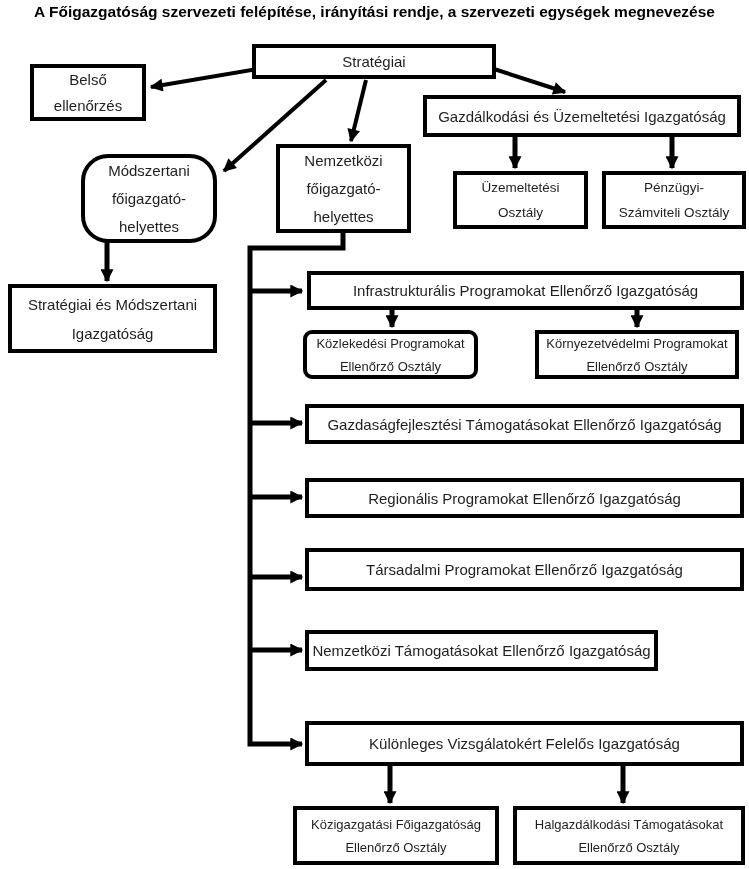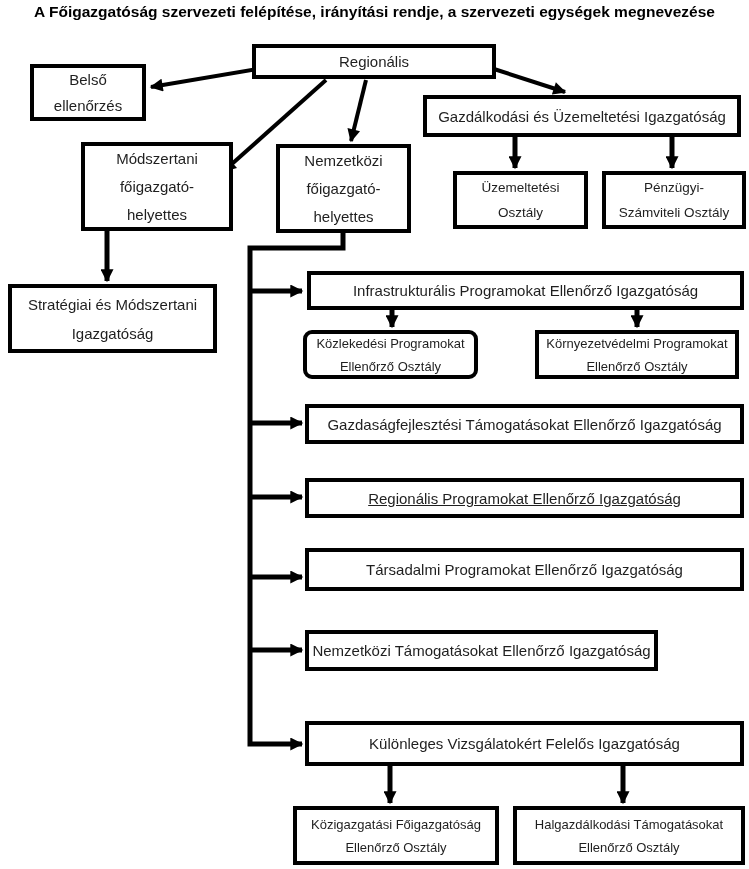--- a/index.html
+++ b/index.html
@@ -72,28 +72,28 @@
     <line x1="248" y1="577" x2="302" y2="577" stroke="#000" stroke-width="5" marker-end="url(#ah)"></line>
     <line x1="248" y1="650" x2="302" y2="650" stroke="#000" stroke-width="5" marker-end="url(#ah)"></line>
 
     <line x1="392" y1="310" x2="392" y2="327" stroke="#000" stroke-width="5" marker-end="url(#ah)"></line>
     <line x1="637" y1="310" x2="637" y2="327" stroke="#000" stroke-width="5" marker-end="url(#ah)"></line>
 
     <line x1="390" y1="766" x2="390" y2="803" stroke="#000" stroke-width="5" marker-end="url(#ah)"></line>
     <line x1="623" y1="766" x2="623" y2="803" stroke="#000" stroke-width="5" marker-end="url(#ah)"></line>
   </svg>
 
-  <div class="node" style="left:252px;top:44px;width:244px;height:35px;">Regionális</div>
+  <div class="node" style="left:252px;top:44px;width:244px;height:35px;">Stratégiai</div>
 
   <div class="node" style="left:423px;top:95px;width:318px;height:42px;">Gazdálkodási és Üzemeltetési Igazgatóság</div>
 
   <div class="node lh26" style="left:30px;top:64px;width:116px;height:57px;">Belső
 ellenőrzés</div>
 
-  <div class="node lh28" style="left:81px;top:142px;width:152px;height:89px;">Módszertani
+  <div class="node lh28" style="left:81px;top:154px;width:136px;height:89px;border-radius:27px;">Módszertani
 főigazgató-
 helyettes</div>
 
   <div class="node lh28" style="left:276px;top:144px;width:135px;height:89px;">Nemzetközi
 főigazgató-
 helyettes</div>
 
   <div class="node sm2" style="left:453px;top:171px;width:135px;height:58px;">Üzemeltetési
 Osztály</div>
 
@@ -106,21 +106,21 @@
 Igazgatóság</div>
 
   <div class="node sm" style="left:303px;top:330px;width:175px;height:49px;border-radius:9px;">Közlekedési Programokat
 Ellenőrző Osztály</div>
 
   <div class="node sm" style="left:535px;top:330px;width:204px;height:49px;">Környezetvédelmi Programokat
 Ellenőrző Osztály</div>
 
   <div class="node" style="left:305px;top:404px;width:439px;height:40px;">Gazdaságfejlesztési Támogatásokat Ellenőrző Igazgatóság</div>
 
-  <div class="node" style="left:305px;top:478px;width:439px;height:40px;text-decoration:underline;">Regionális Programokat Ellenőrző Igazgatóság</div>
+  <div class="node" style="left:305px;top:478px;width:439px;height:40px;">Regionális Programokat Ellenőrző Igazgatóság</div>
 
   <div class="node" style="left:305px;top:548px;width:439px;height:43px;">Társadalmi Programokat Ellenőrző Igazgatóság</div>
 
   <div class="node" style="left:305px;top:630px;width:353px;height:41px;">Nemzetközi Támogatásokat Ellenőrző Igazgatóság</div>
 
   <div class="node" style="left:305px;top:721px;width:439px;height:45px;text-align:center;">Különleges Vizsgálatokért Felelős Igazgatóság</div>
 
   <div class="node sm" style="left:293px;top:806px;width:206px;height:59px;">Közigazgatási Főigazgatóság
 Ellenőrző Osztály</div>
 

